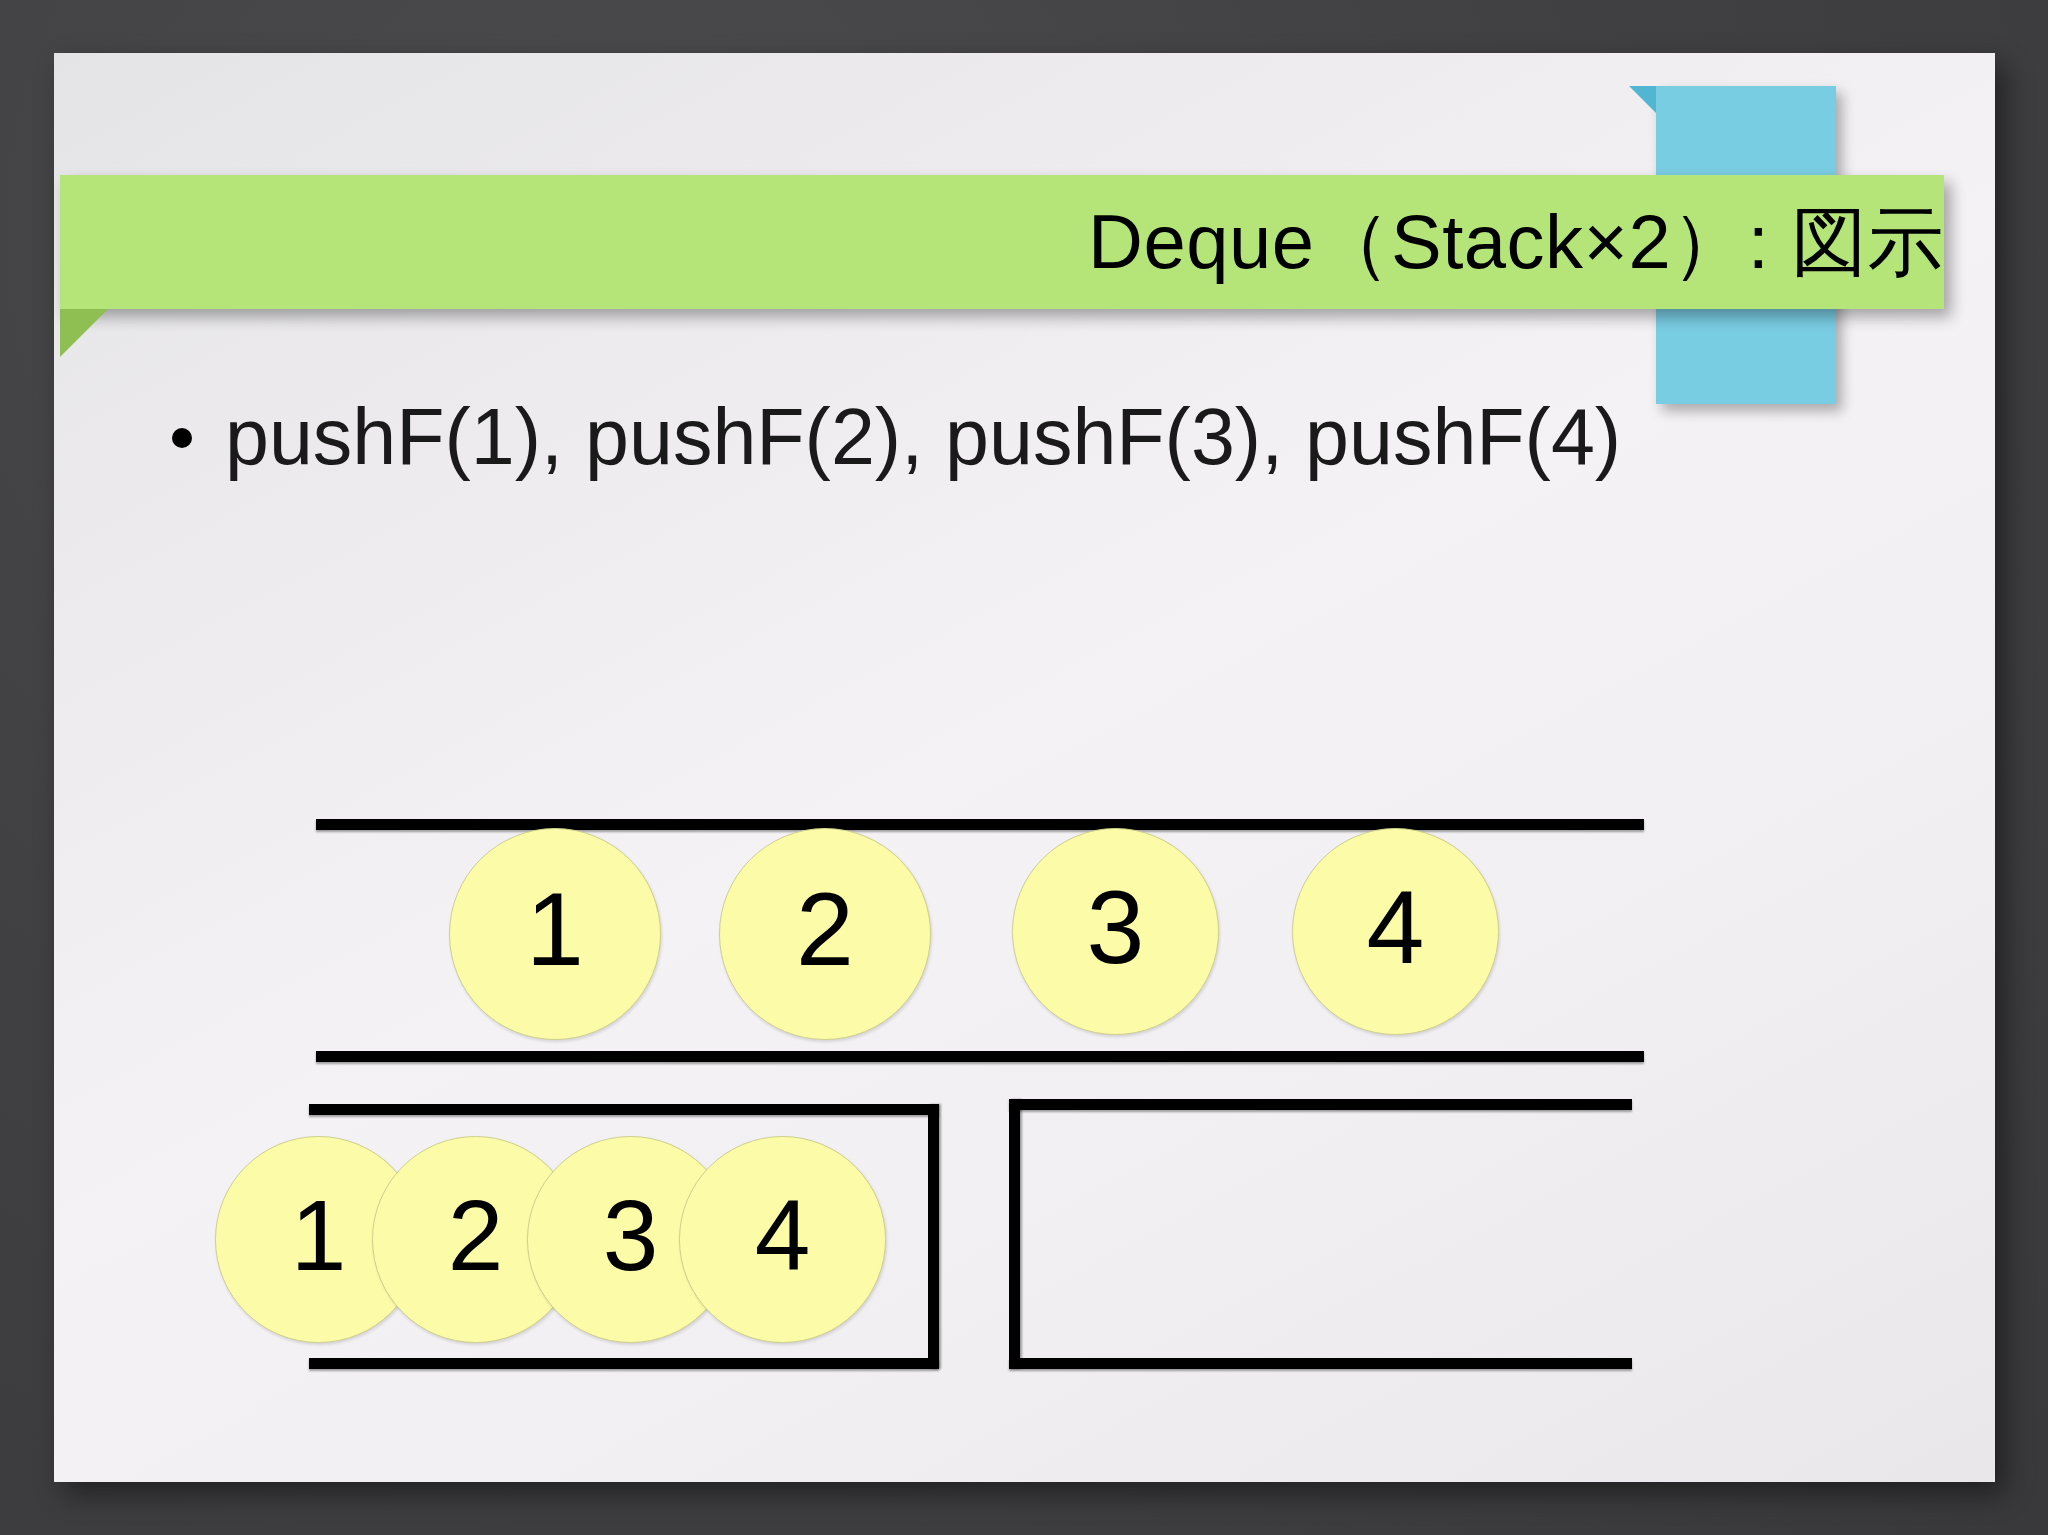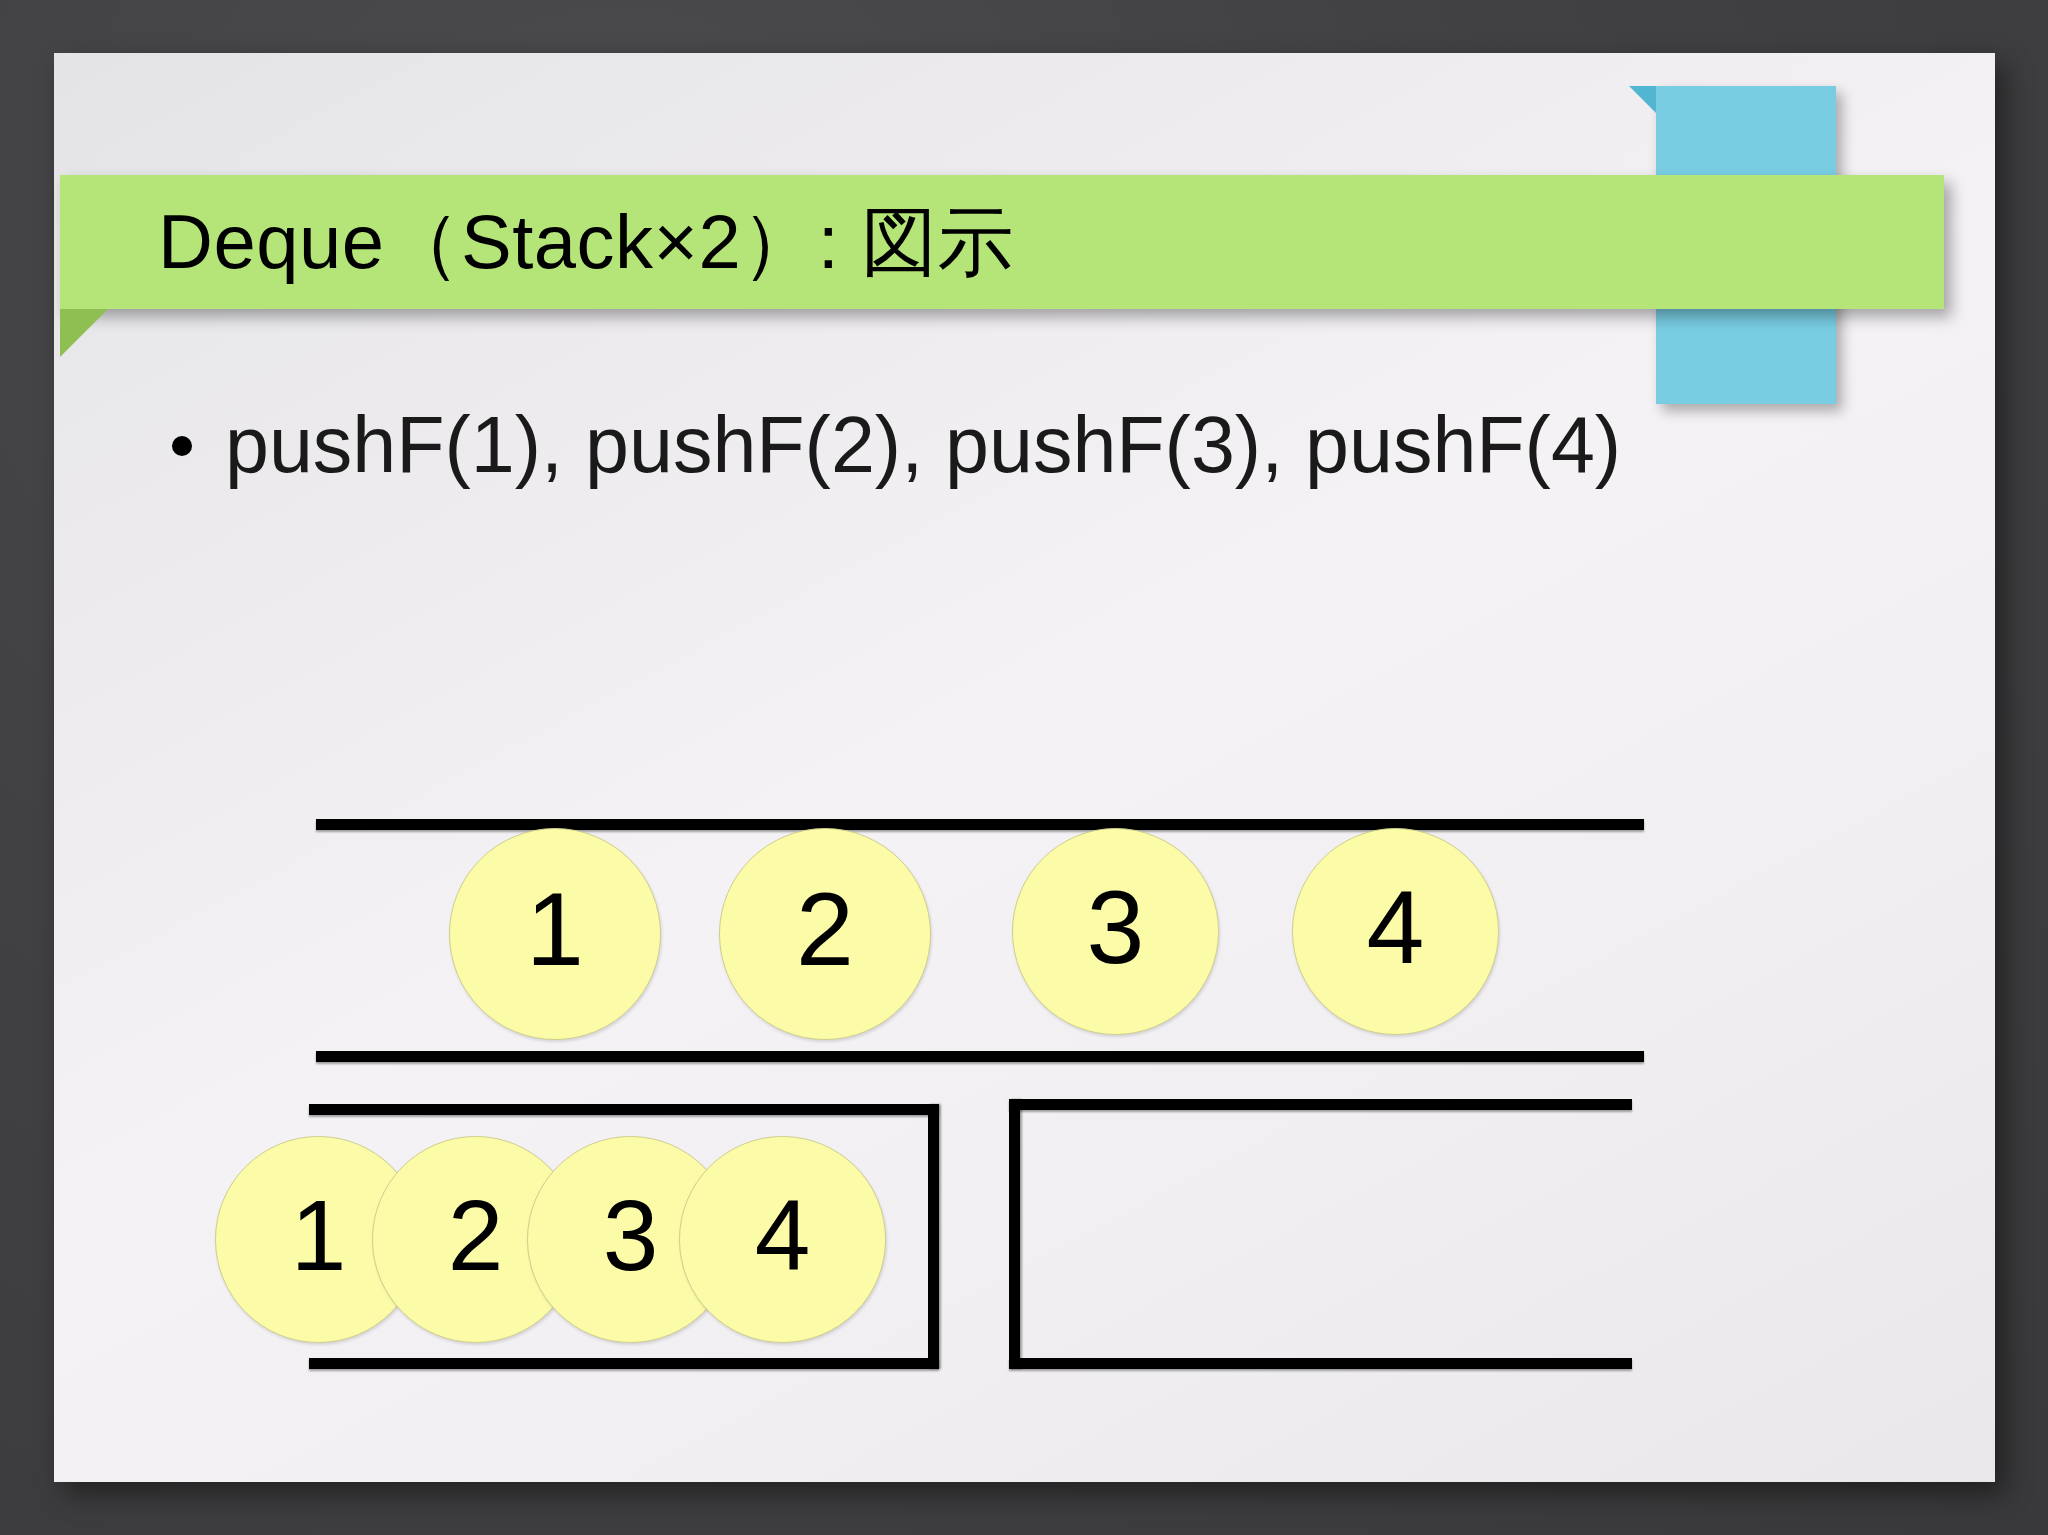--- a/index.html
+++ b/index.html
@@ -53,20 +53,21 @@
   #title-band {
     position: absolute;
     left: 6px;
     top: 122px;
     width: 1884px;
     height: 134px;
     background: #b5e578;
     box-shadow: 7px 8px 14px rgba(0,0,0,0.33);
     display: flex;
     align-items: center;
+    justify-content: flex-end;
   }
   #title-fold {
     position: absolute;
     left: 6px;
     top: 256px;
     width: 0;
     height: 0;
     border-right: 48px solid transparent;
     border-top: 48px solid #8fbf52;
   }
@@ -78,21 +79,21 @@
     letter-spacing: 0.5px;
     white-space: nowrap;
     font-weight: 400;
     font-family: "Liberation Sans", "DejaVu Sans", sans-serif;
   }
 
   
   #bullet-row {
     position: absolute;
     left: 118px;
-    top: 352px;
+    top: 344px;
     display: flex;
     align-items: baseline;
   }
   #bullet-dot {
     width: 20px;
     height: 20px;
     border-radius: 50%;
     background: #000;
     margin-right: 33px;
     position: relative;

